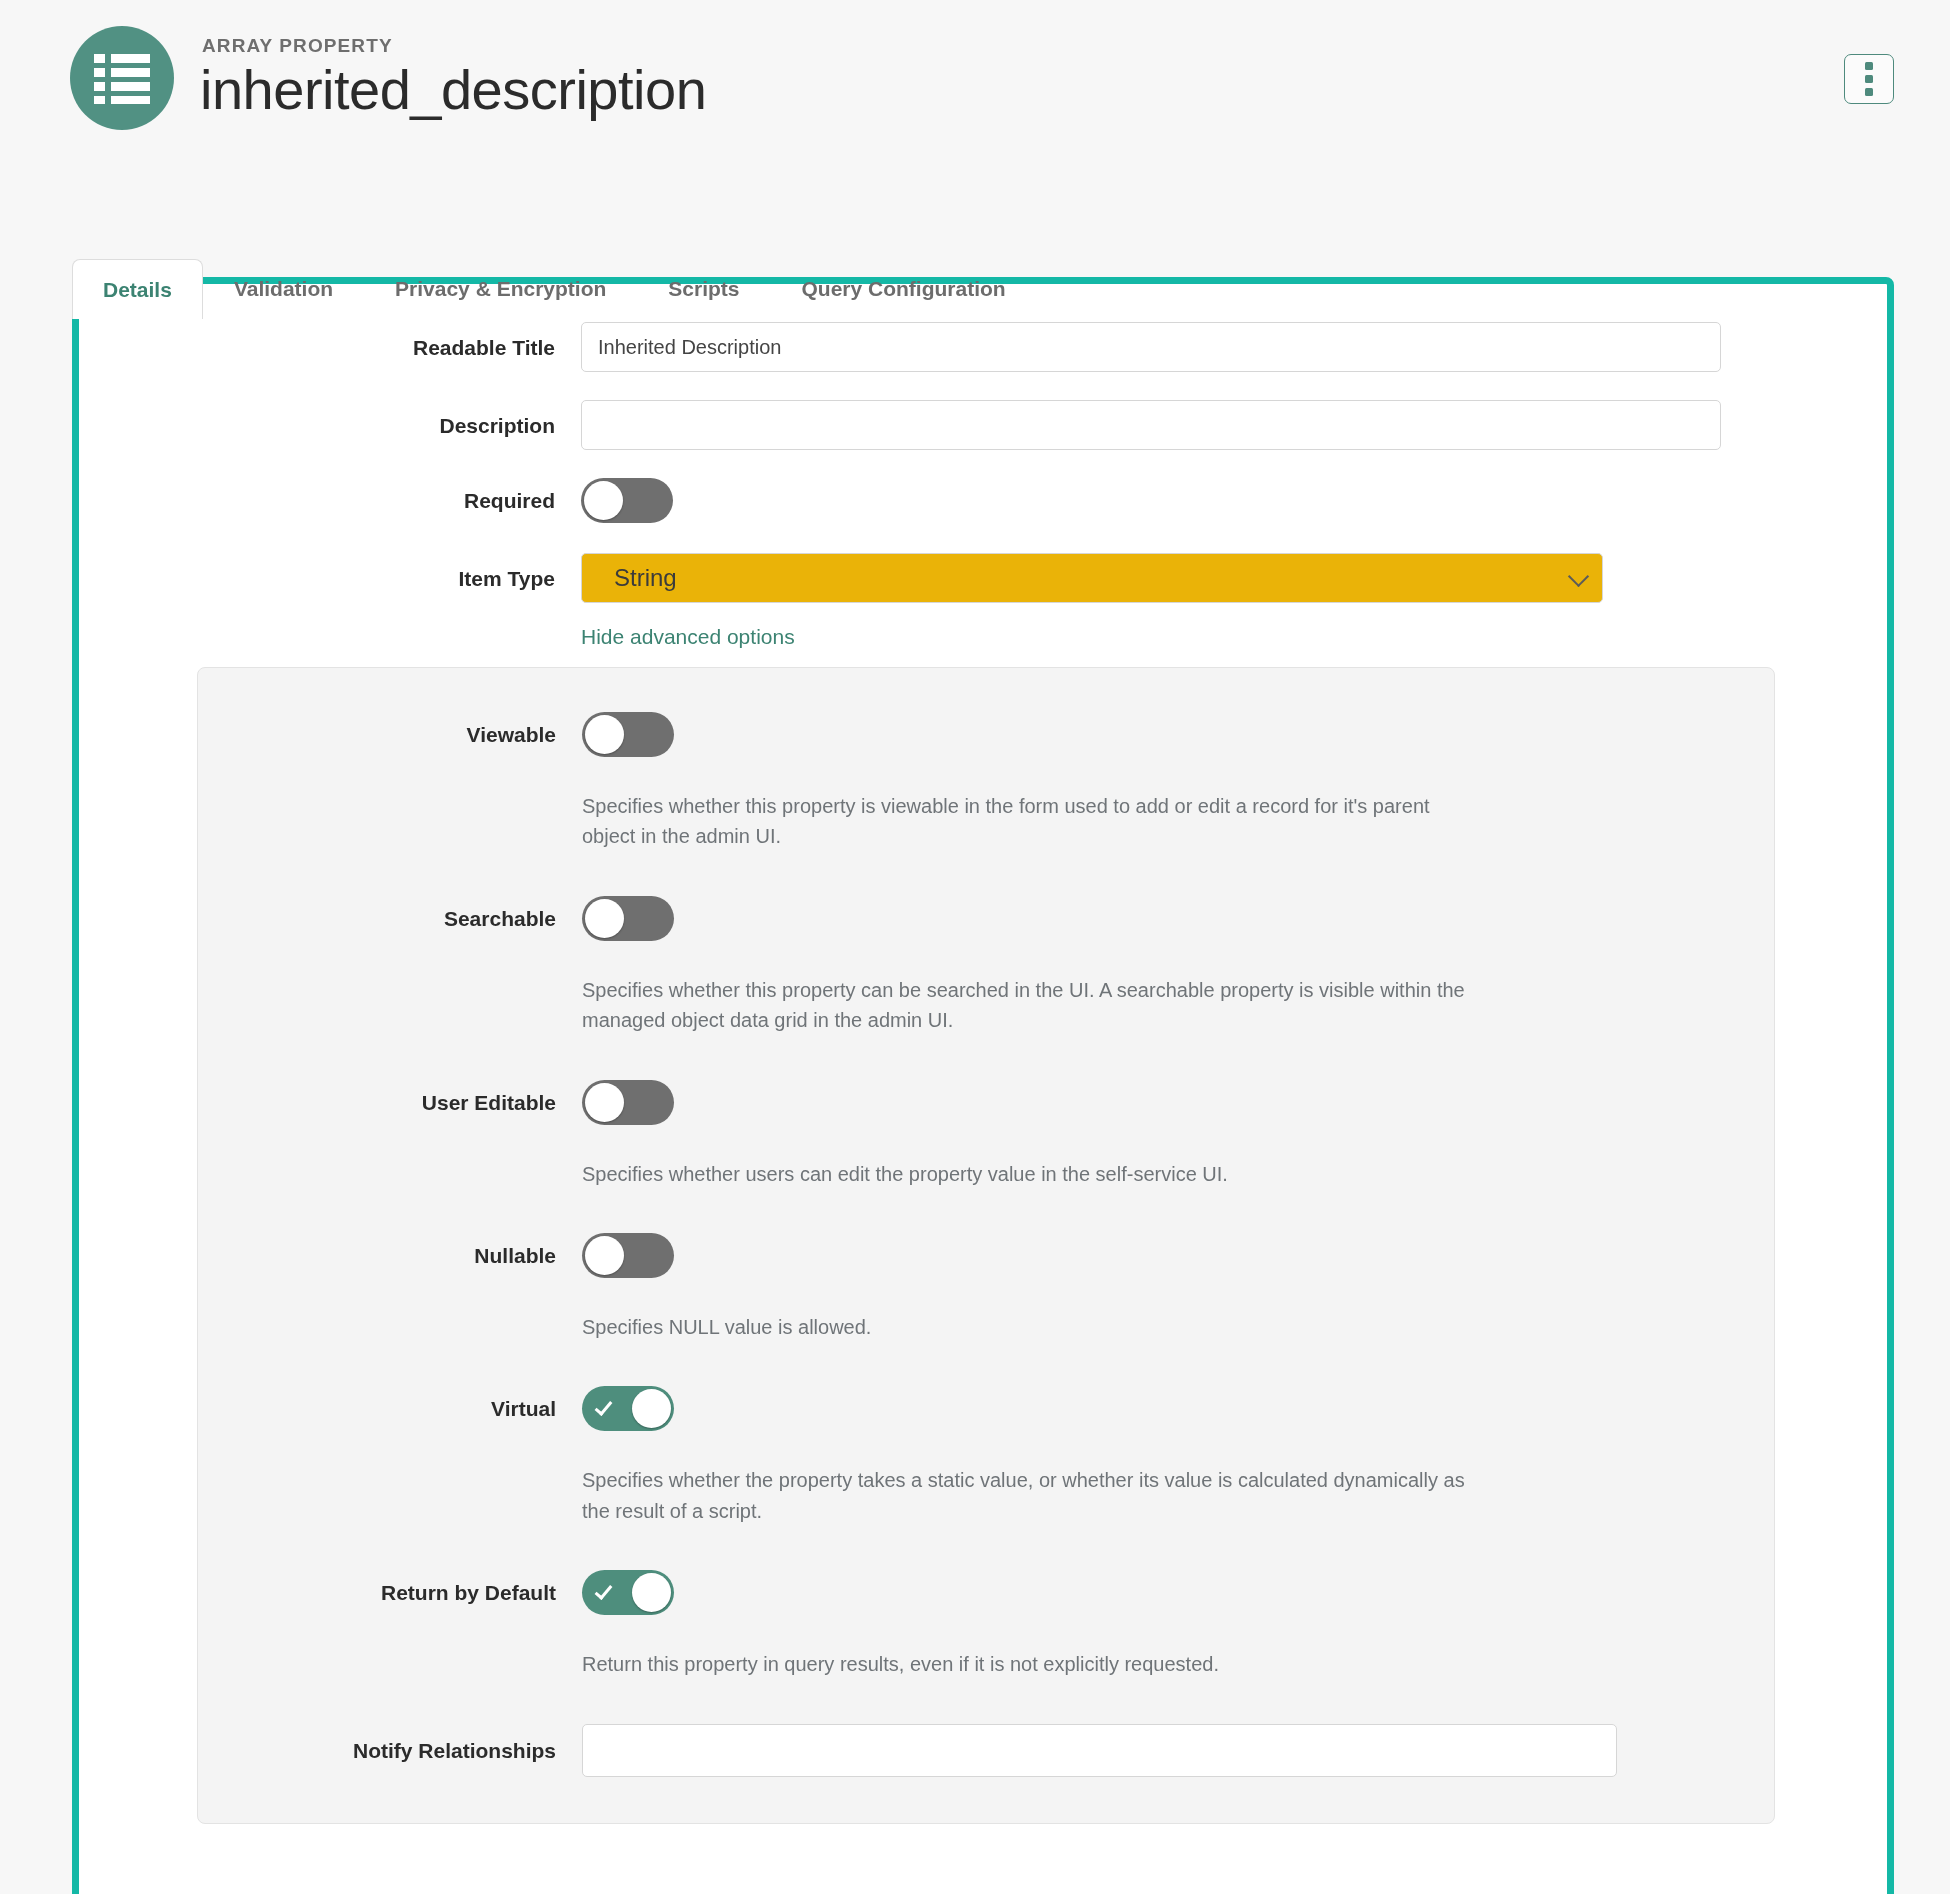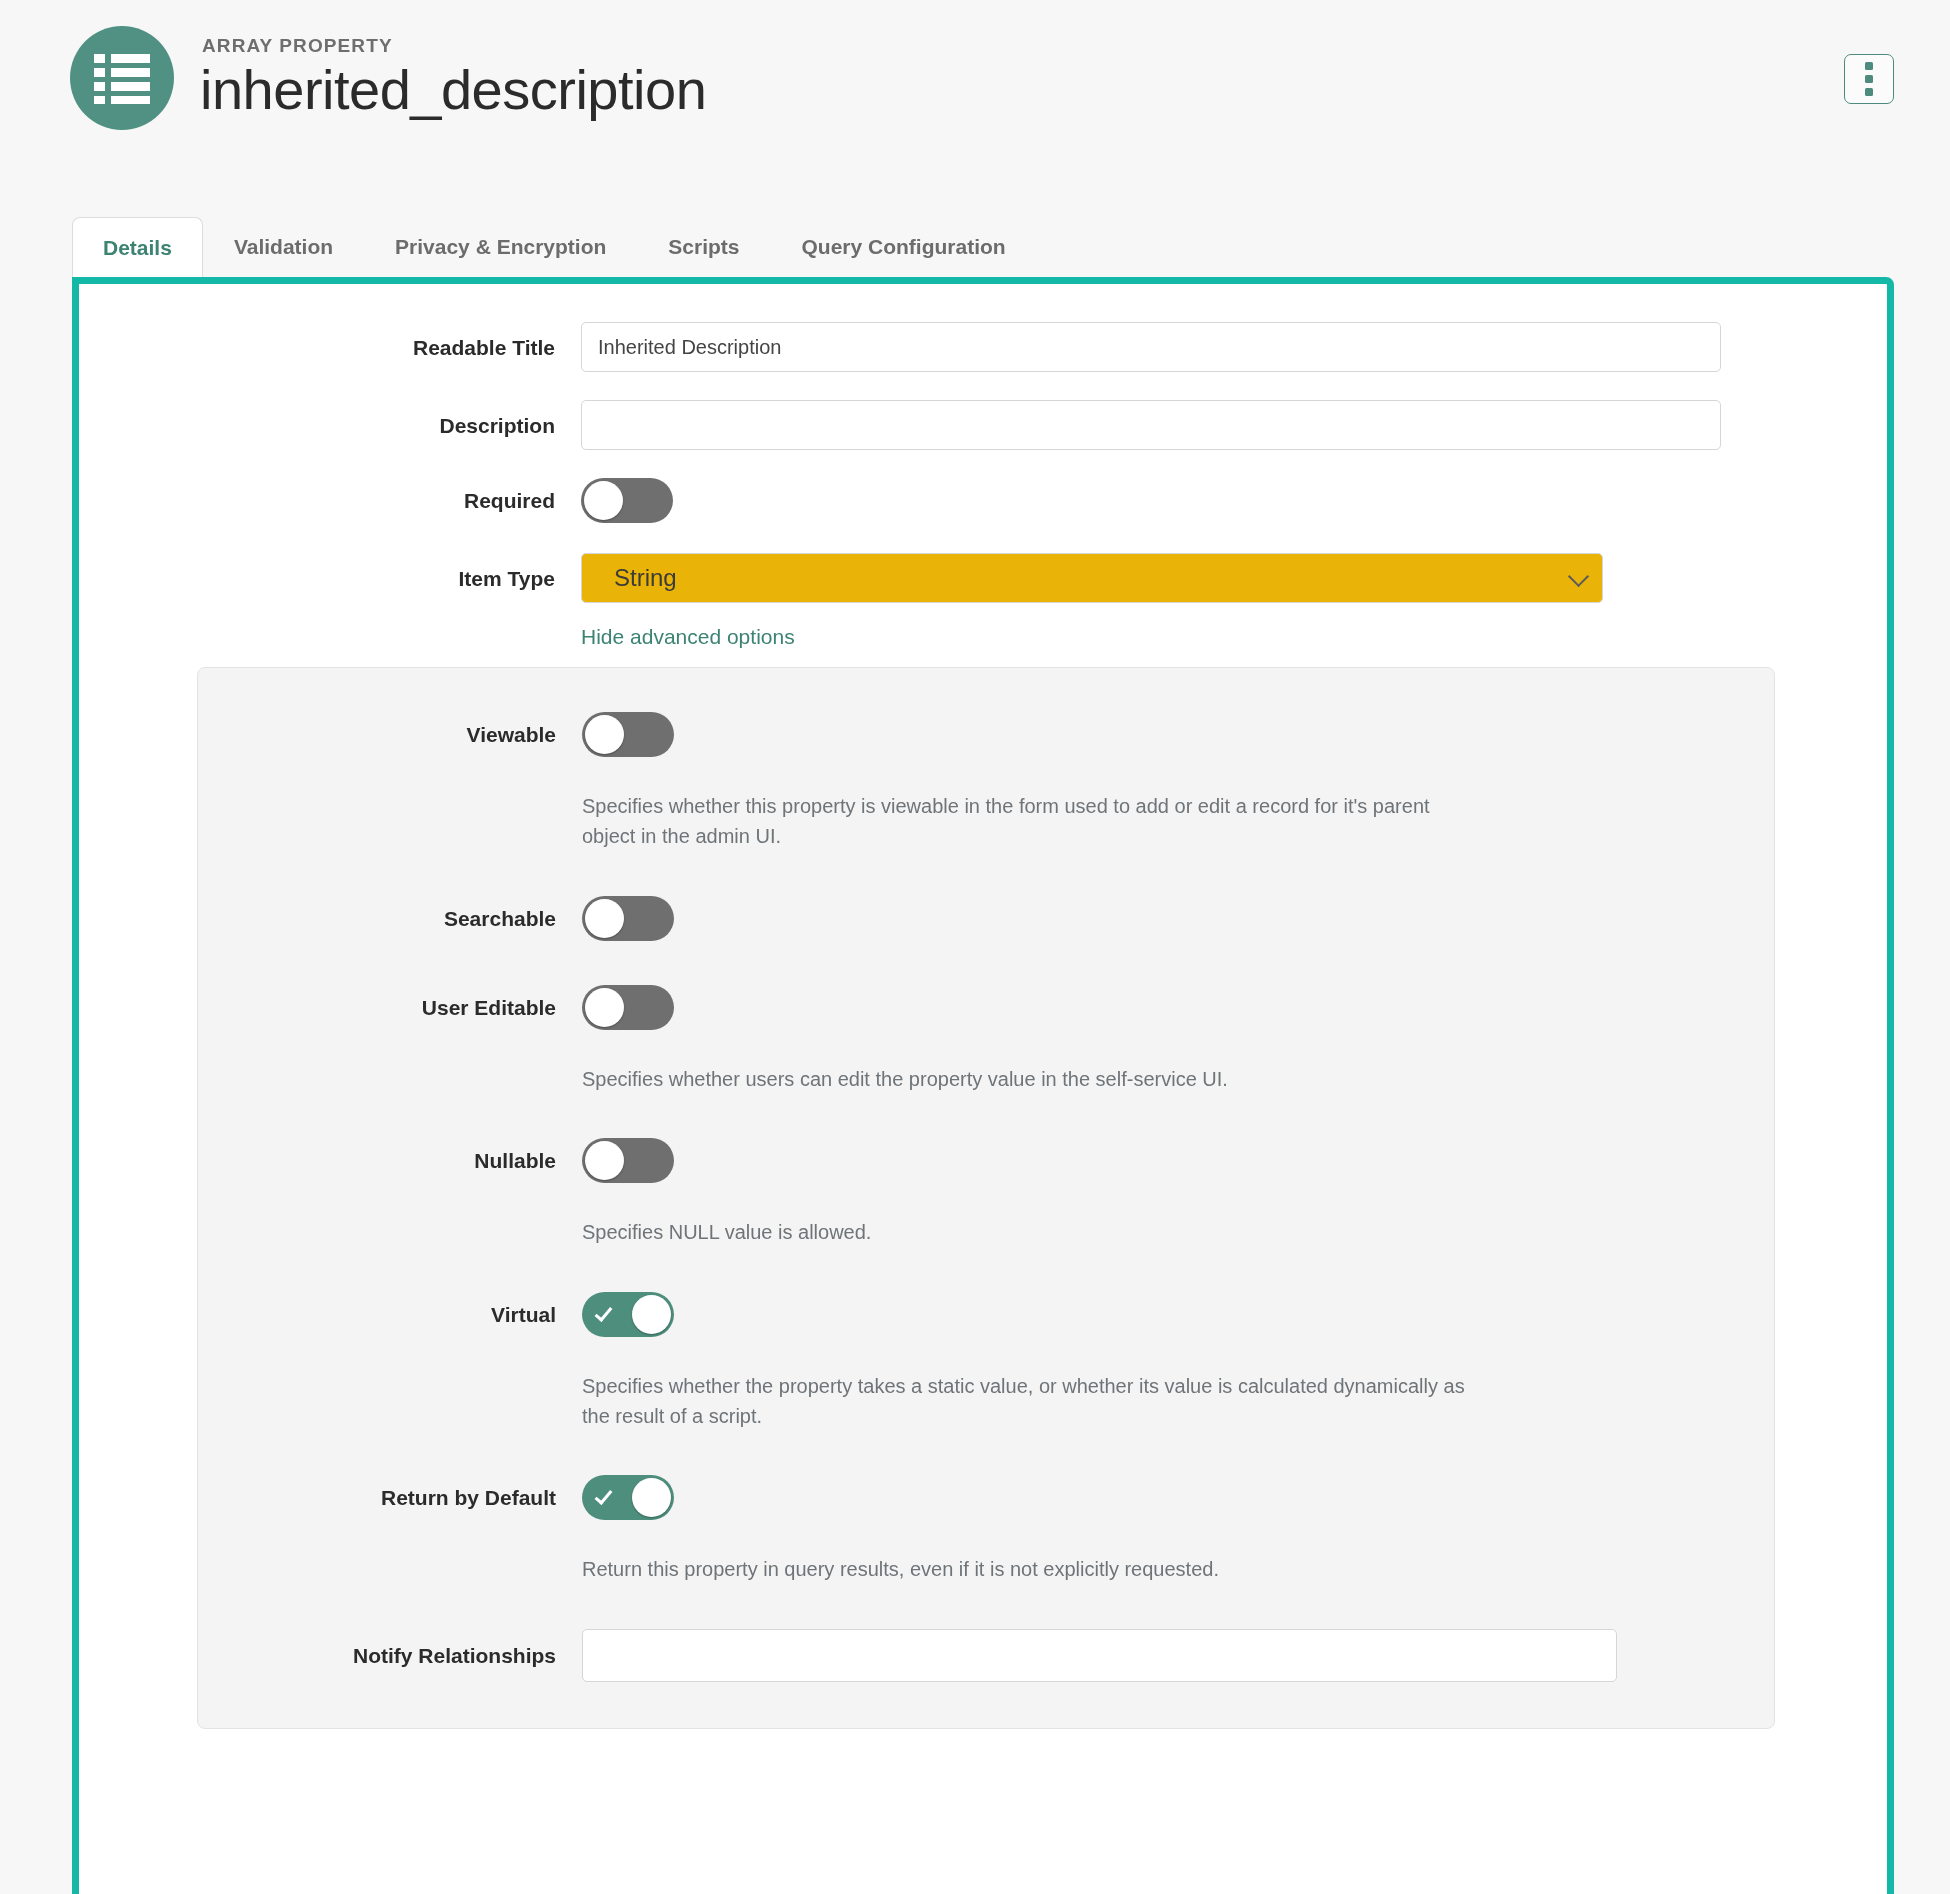--- a/index.html
+++ b/index.html
@@ -48,20 +48,21 @@
     position: absolute; left: 72px; top: 216px;
     display: flex; align-items: flex-end; z-index: 3;
   }
   .tab {
     font-size: 21px; font-weight: bold; color: #6c6c6c;
     padding: 18px 30px 17px 30px;
     border: 1px solid transparent; border-bottom: none;
     border-radius: 8px 8px 0 0;
     cursor: pointer; white-space: nowrap;
     background: transparent;
+    margin-top: 42px;
   }
   .tab.active {
     color: #3c8372; background: #ffffff;
     border-color: #dddddd; border-bottom-color: #ffffff;
     margin-bottom: -1px;
   }
 
   
   .card {
     position: absolute; left: 72px; top: 277px;
@@ -264,20 +265,21 @@
           </div>
         </div>
 
         <div class="row adv-row">
           <div class="lbl" style="padding-top:10px;">Searchable</div>
           <div class="ctl">
             <div class="toggle">
 
               <span class="knob"></span>
             </div>
+            <div class="help">Specifies whether this property can be searched in the UI. A searchable property is visible within the managed object data grid in the admin UI.</div>
           </div>
         </div>
 
         <div class="row adv-row">
           <div class="lbl" style="padding-top:10px;">User Editable</div>
           <div class="ctl">
             <div class="toggle">
 
               <span class="knob"></span>
             </div>

